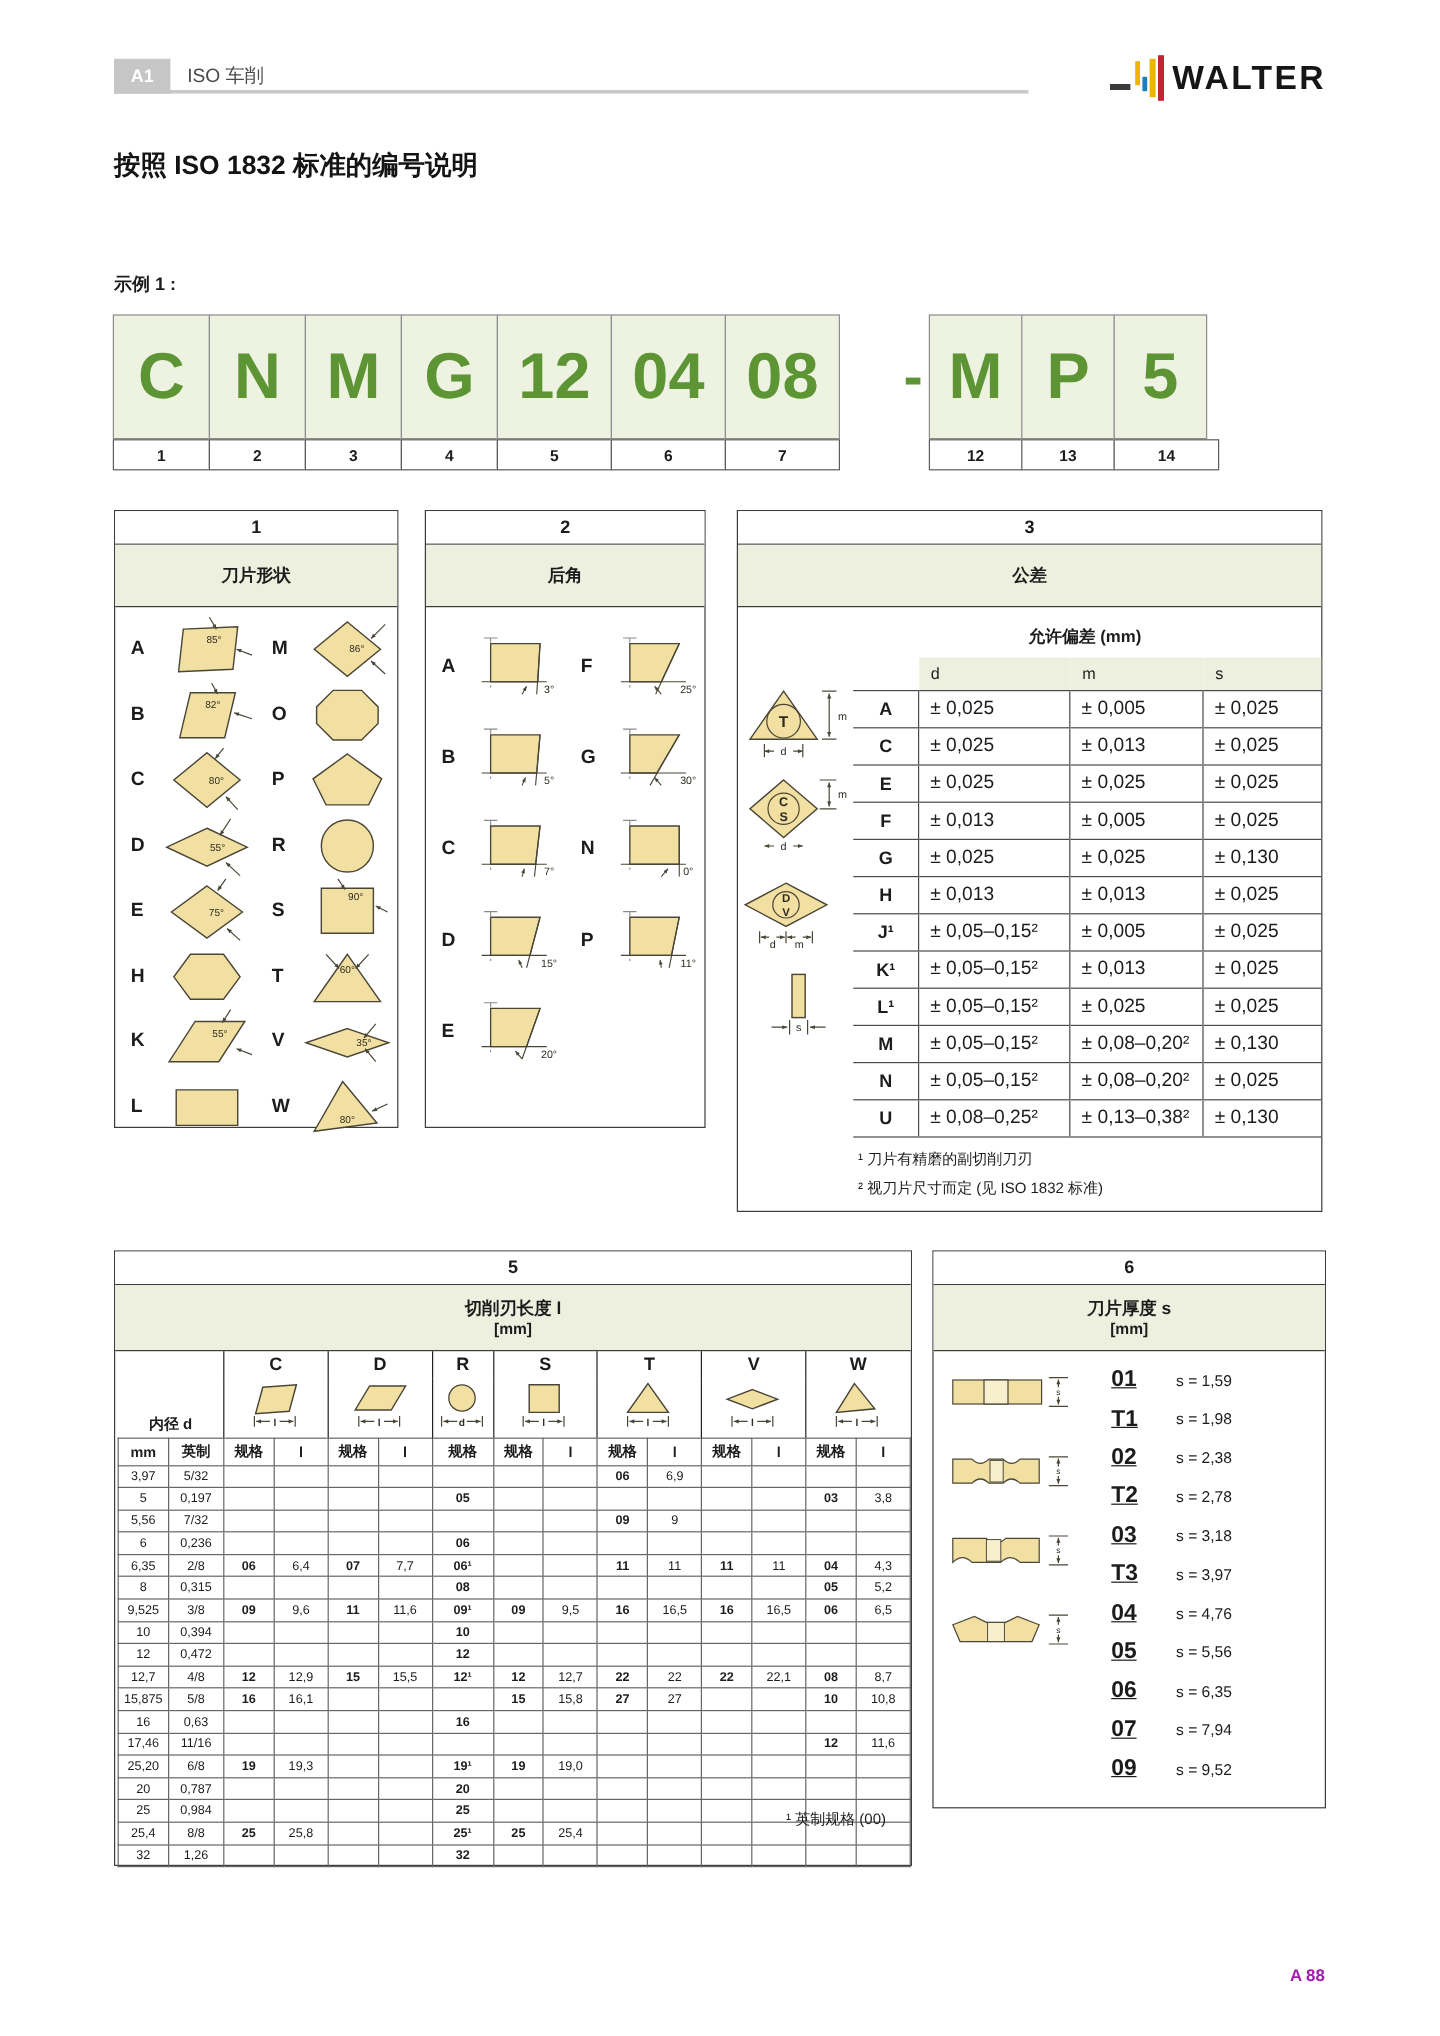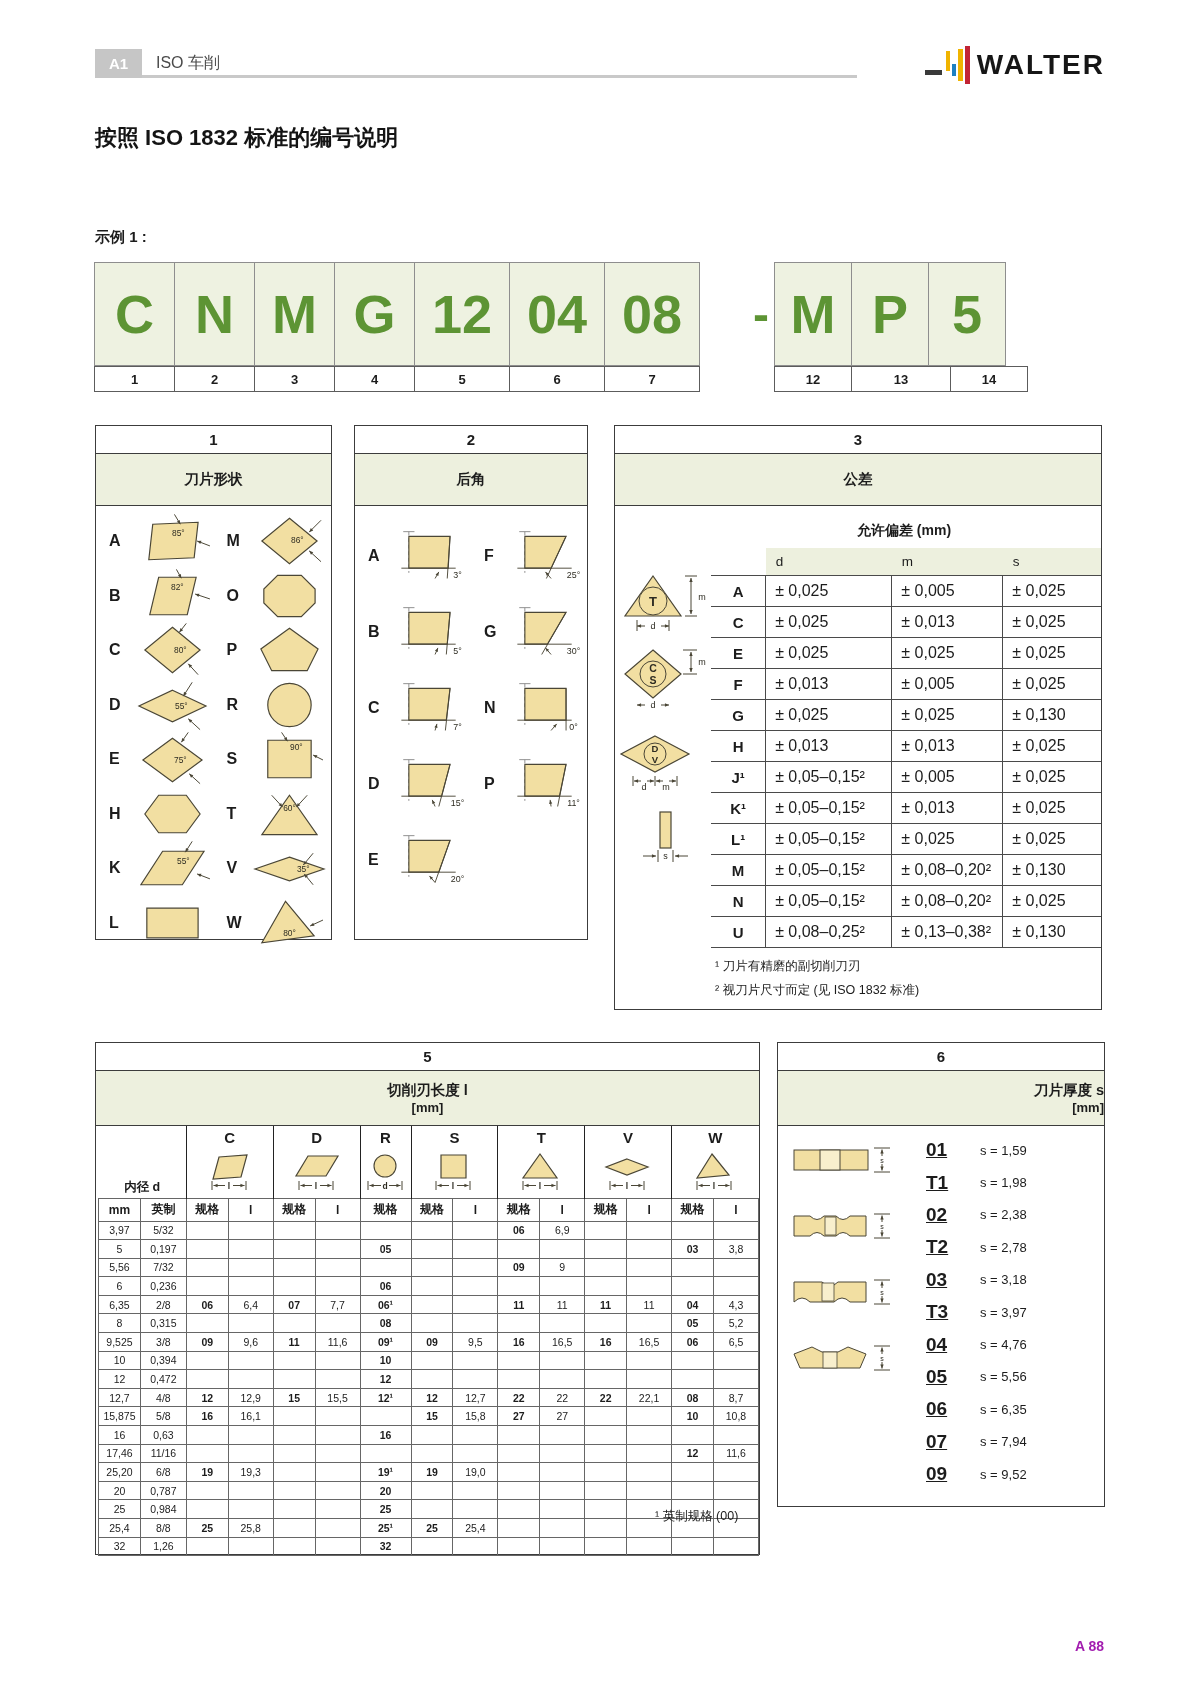--- a/index.html
+++ b/index.html
@@ -127,22 +127,22 @@
         <div class="num-cell" style="width:81px">1</div>
         <div class="num-cell" style="width:81px">2</div>
         <div class="num-cell" style="width:81px">3</div>
         <div class="num-cell" style="width:81px">4</div>
         <div class="num-cell" style="width:96px">5</div>
         <div class="num-cell" style="width:96px">6</div>
         <div class="num-cell" style="width:96px">7</div>
       </div>
     <div class="ex-nums" id="ex-n2" style="left:680px">
         <div class="num-cell" style="width:78px">12</div>
-        <div class="num-cell" style="width:100px">13</div>
-        <div class="num-cell" style="width:78px">14</div>
+        <div class="num-cell" style="width:78px">13</div>
+        <div class="num-cell" style="width:88px">14</div>
       </div>
   </div>
 
   <div class="panel" style="left:95px;top:425px;width:237px;height:515px;">
     <div class="pnum">1</div>
     <div class="ptitle" style="height:51px;">刀片形状</div>
     <div class="pbody" id="p1-body" style="padding-top:8px;">
         <div class="s-row">
           <div class="s-item">
             <span class="s-letter">A</span>
@@ -1041,21 +1041,21 @@
               <td></td>
             </tr>
           </tbody>
         </table>
     </div>
   </div>
   <div id="p5-fn">¹ 英制规格 (00)</div>
 
   <div class="panel" style="left:777px;top:1042px;width:328px;height:465px;">
     <div class="pnum">6</div>
-    <div class="ptitle" style="height:54px;align-items:flex-end;">
+    <div class="ptitle" style="height:54px;">
       <span>刀片厚度 s</span>
       <span class="unit">[mm]</span>
     </div>
     <div class="pbody" style="height:382px;">
       <div id="p6-diagrams">
           <svg width="104" height="38" viewBox="0 0 104 38" style="display:block;margin-bottom:28px;">
             <rect x="2" y="8" width="74" height="20" fill="#f2dfa2" stroke="#4a4636"></rect>
             <rect x="28" y="8" width="20" height="20" fill="#f8efcd" stroke="#4a4636"></rect>
             <line x1="82" y1="6" x2="98" y2="6" stroke="#4a4636"></line>
             <line x1="82" y1="30" x2="98" y2="30" stroke="#4a4636"></line>

